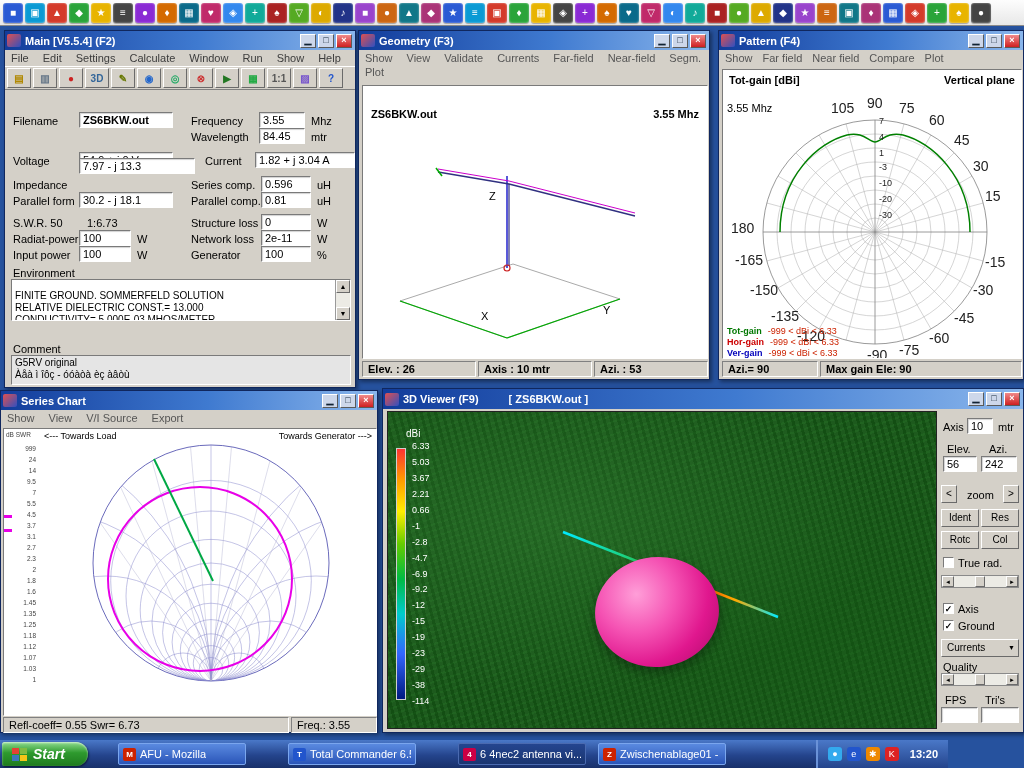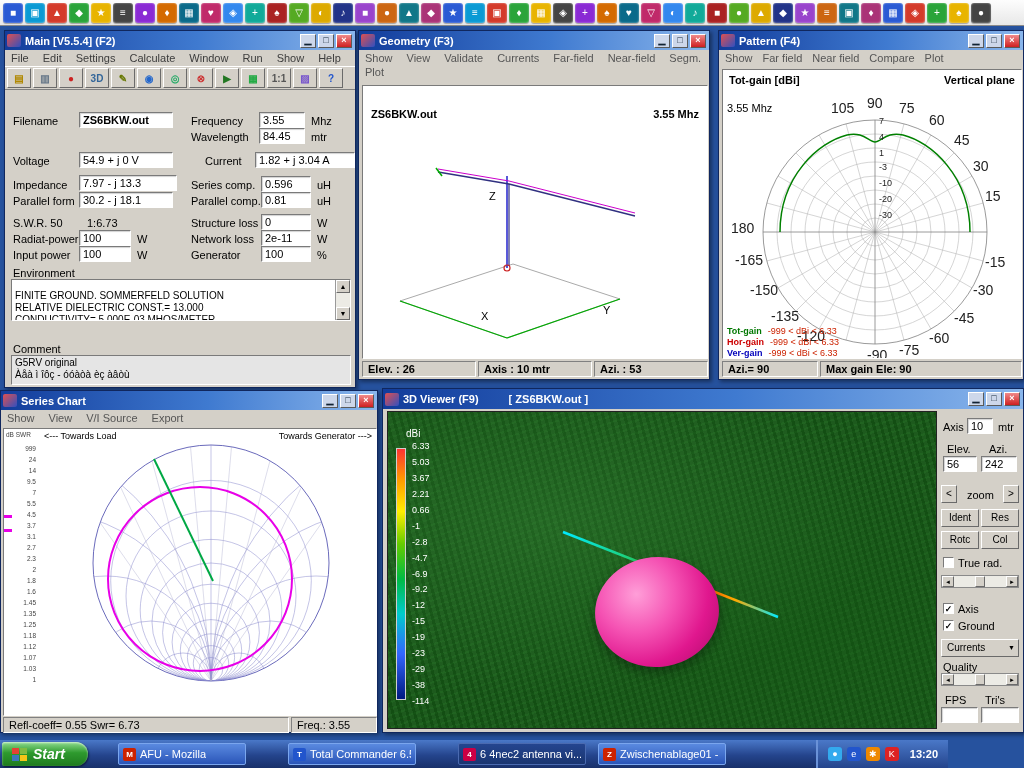--- a/index.html
+++ b/index.html
@@ -216,21 +216,21 @@
   <div class="p lbl" style="left:186px;top:100px">Wavelength</div>
   <div class="p inset" style="left:254px;top:97px;width:46px;height:16px">84.45</div>
   <div class="p unit" style="left:306px;top:100px">mtr</div>
 
   <div class="p lbl" style="left:8px;top:124px">Voltage</div>
   <div class="p inset" style="left:74px;top:121px;width:94px;height:16px">54.9 + j 0 V</div>
   <div class="p lbl" style="left:200px;top:124px">Current</div>
   <div class="p inset" style="left:250px;top:121px;width:100px;height:16px">1.82 + j 3.04 A</div>
 
   <div class="p lbl" style="left:8px;top:148px">Impedance</div>
-  <div class="p inset" style="left:74px;top:144px;width:98px;height:16px">7.97 - j 13.3</div>
+  <div class="p inset" style="left:74px;top:127px;width:116px;height:16px">7.97 - j 13.3</div>
   <div class="p lbl" style="left:186px;top:148px">Series comp.</div>
   <div class="p inset" style="left:256px;top:145px;width:50px;height:16px">0.596</div>
   <div class="p unit" style="left:312px;top:148px">uH</div>
 
   <div class="p lbl" style="left:8px;top:164px">Parallel form</div>
   <div class="p inset" style="left:74px;top:161px;width:94px;height:16px">30.2 - j 18.1</div>
   <div class="p lbl" style="left:186px;top:164px">Parallel comp.</div>
   <div class="p inset" style="left:256px;top:161px;width:50px;height:16px">0.81</div>
   <div class="p unit" style="left:312px;top:164px">uH</div>
 

